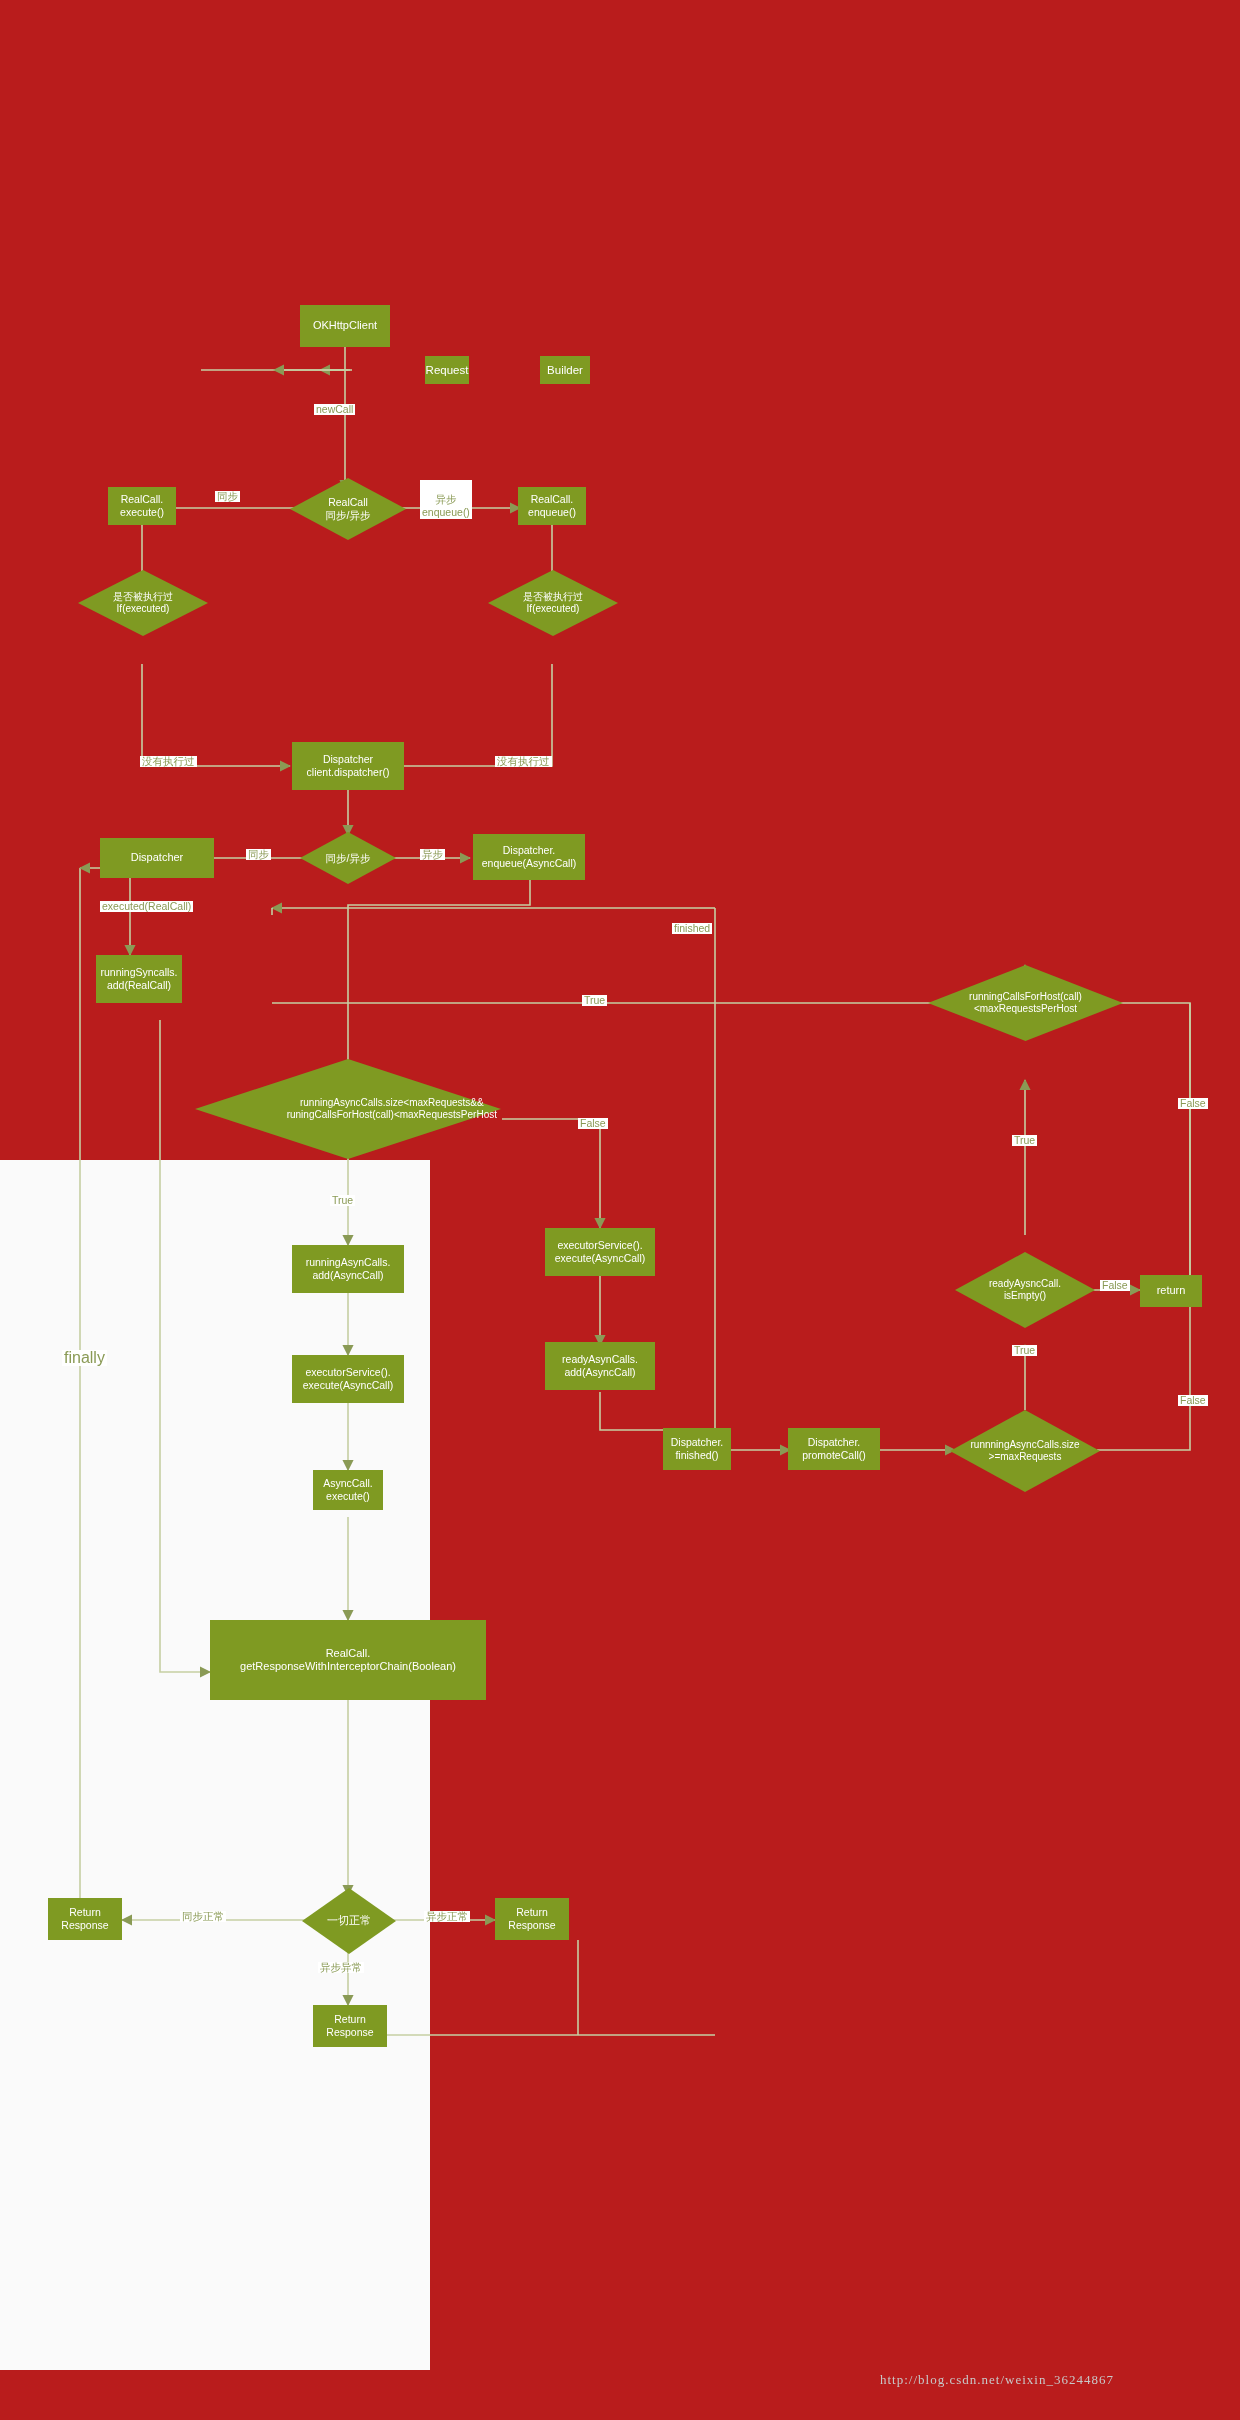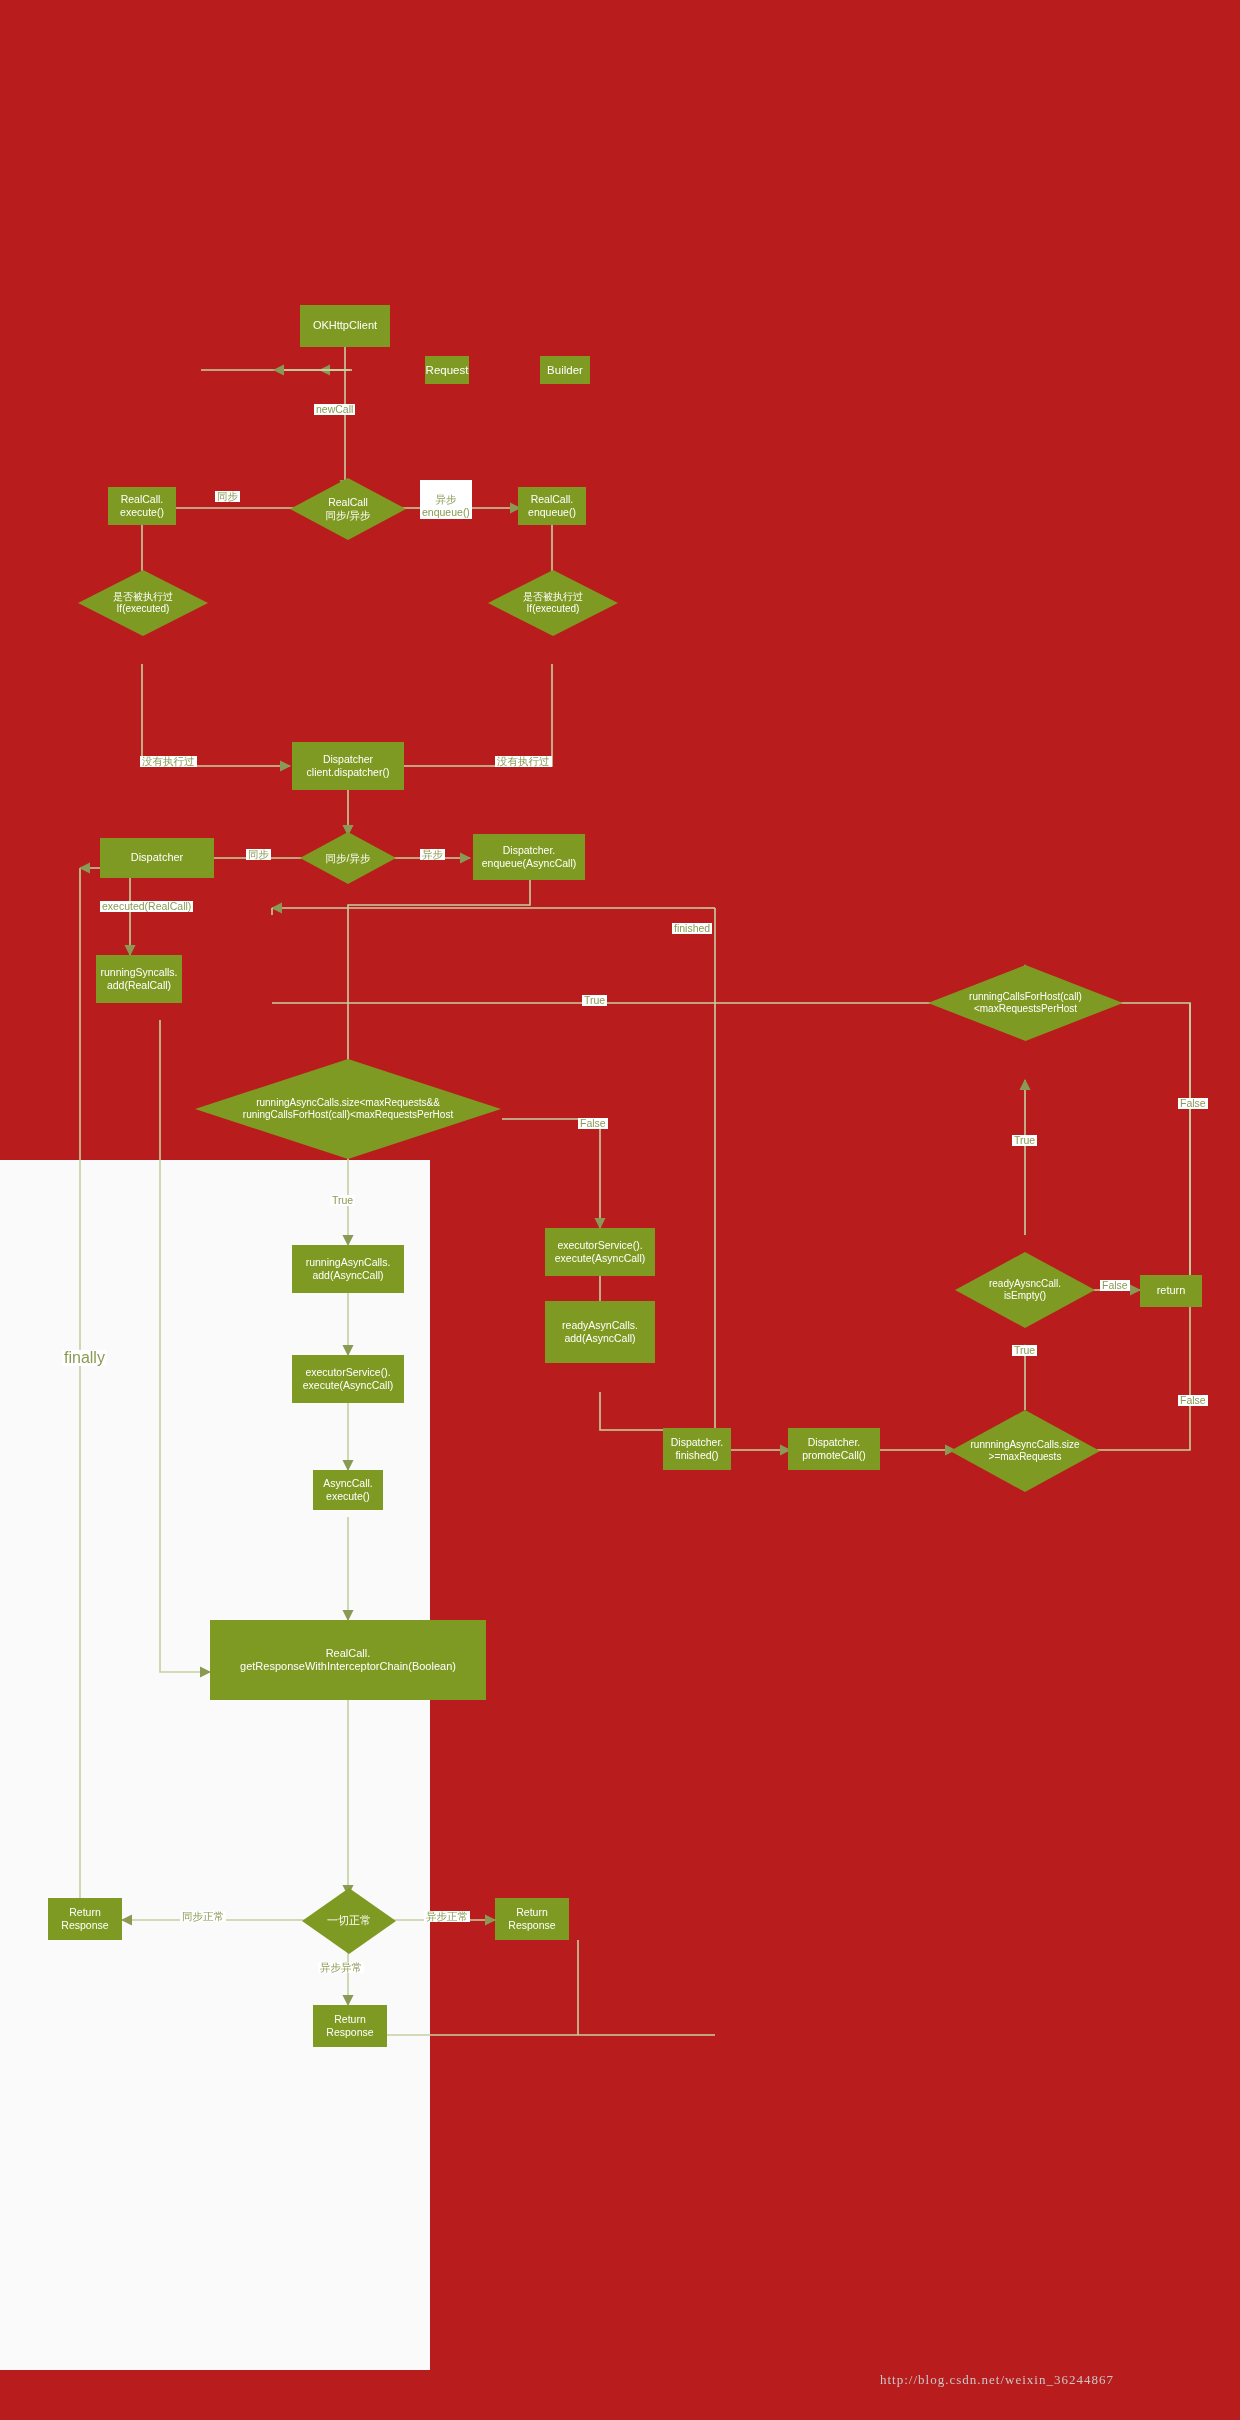--- a/index.html
+++ b/index.html
@@ -187,21 +187,21 @@
   <div class="node" style="left:473px;top:834px;width:112px;height:46px;font-size:10.5px;">
     <span>Dispatcher.
 enqueue(AsyncCall)</span>
   </div>
 
   <div class="node" style="left:96px;top:955px;width:86px;height:48px;font-size:10.5px;">
     <span>runningSyncalls.
 add(RealCall)</span>
   </div>
 
-  <div class="dia" style="left:195px;top:1059px;width:306px;height:100px;font-size:10px;">
+  <div class="dia" style="left:195px;top:1059px;width:306px;height:100px;font-size:10px;justify-content:flex-end;">
     <svg class="shape" viewBox="0 0 306 100" preserveAspectRatio="none">
       <polygon points="153,0 306,50 153,100 0,50" fill="#7f9a22"></polygon>
       </svg>
     <span>runningAsyncCalls.size&lt;maxRequests&amp;&amp;
 runingCallsForHost(call)&lt;maxRequestsPerHost</span>
   </div>
 
   <div class="node" style="left:292px;top:1245px;width:112px;height:48px;font-size:10.5px;">
     <span>runningAsynCalls.
 add(AsyncCall)</span>
@@ -215,21 +215,21 @@
   <div class="node" style="left:313px;top:1470px;width:70px;height:40px;font-size:10.5px;">
     <span>AsyncCall.
 execute()</span>
   </div>
 
   <div class="node" style="left:545px;top:1228px;width:110px;height:48px;font-size:10.5px;">
     <span>executorService().
 execute(AsyncCall)</span>
   </div>
 
-  <div class="node" style="left:545px;top:1301px;width:110px;height:62px;font-size:10.5px;">
+  <div class="node" style="left:545px;top:1342px;width:110px;height:48px;font-size:10.5px;">
     <span>readyAsynCalls.
 add(AsyncCall)</span>
   </div>
 
   <div class="node" style="left:210px;top:1620px;width:276px;height:80px;font-size:11px;">
     <span>RealCall.
 getResponseWithInterceptorChain(Boolean)</span>
   </div>
 
   <div class="node" style="left:663px;top:1428px;width:68px;height:42px;font-size:10.5px;">

